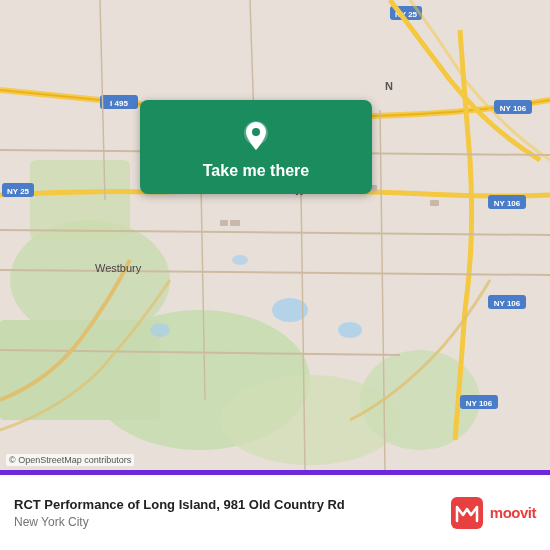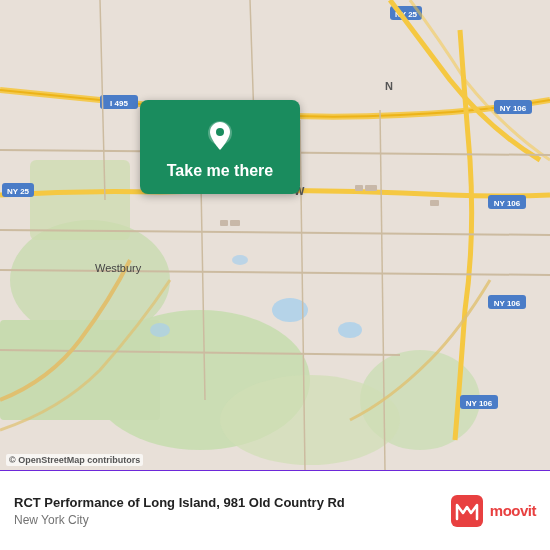--- a/index.html
+++ b/index.html
@@ -25,21 +25,21 @@
     #map-svg {
       width: 100%;
       height: 100%;
     }
 
     
     .take-me-there-overlay {
       position: absolute;
       top: 100px;
       left: 140px;
-      width: 160px;
+      width: 232px;
       background: #1a8c5e;
       border-radius: 8px;
       display: flex;
       flex-direction: column;
       align-items: center;
       padding: 18px 20px 14px 20px;
       cursor: pointer;
       box-shadow: 0 2px 8px rgba(0,0,0,0.3);
     }
 
@@ -54,21 +54,21 @@
       font-size: 16px;
       font-weight: 600;
       white-space: nowrap;
     }
 
     
     #bottom-bar {
       width: 550px;
       height: 80px;
       background: #fff;
-      border-top: 1px solid #6d28d9;
+      border-top: 5px solid #6d28d9;
       display: flex;
       align-items: center;
       padding: 8px 14px;
       gap: 10px;
     }
 
     .bottom-text {
       flex: 1;
     }
 
@@ -105,21 +105,20 @@
     
     .osm-watermark {
       position: absolute;
       bottom: 4px;
       left: 6px;
       font-size: 9px;
       color: #555;
       background: rgba(255,255,255,0.7);
       padding: 1px 3px;
       border-radius: 2px;
-      font-weight: bold;
     }
   </style>
 </head>
 <body>
 
 <div id="map-container">
   
   <svg id="map-svg" viewBox="0 0 550 470" xmlns="http://www.w3.org/2000/svg">
 
     <rect width="550" height="470" fill="#e8e0d8"></rect>

